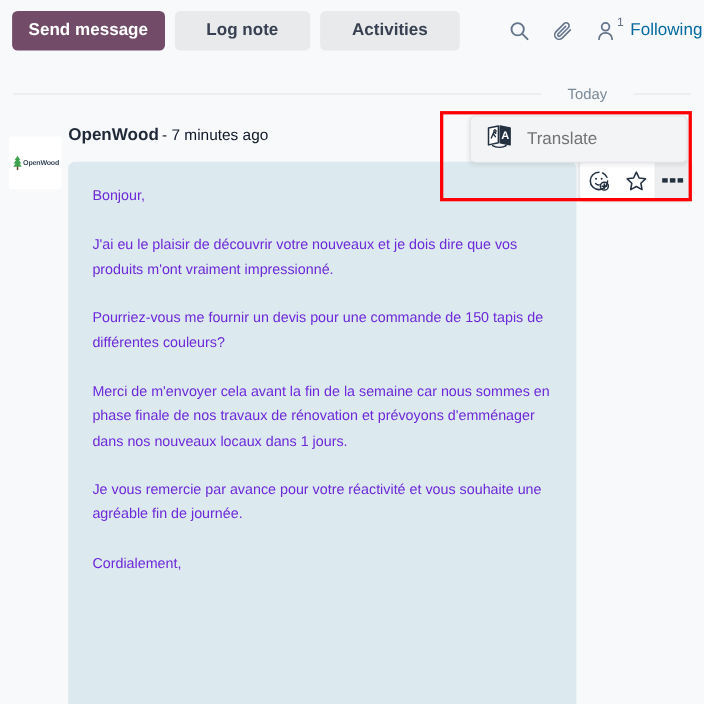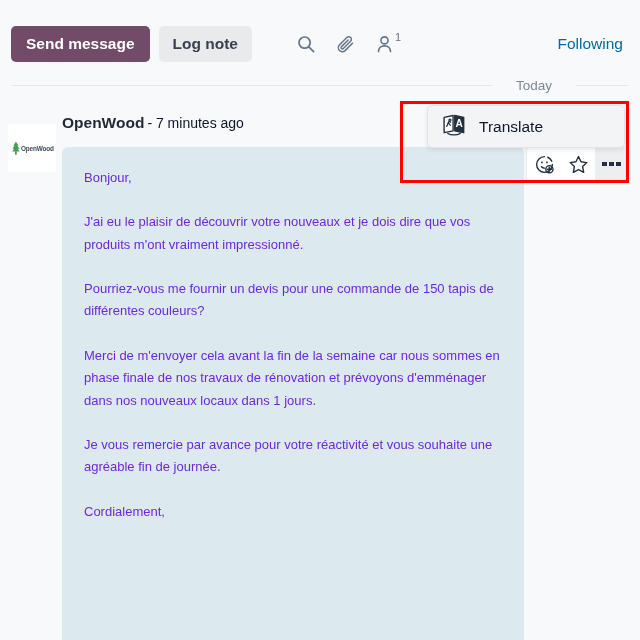--- a/index.html
+++ b/index.html
@@ -16,39 +16,39 @@
   #app {
     position: relative;
     width: 640px;
     height: 640px;
     background: #F7F9FA;
   }
 
   
   .composer-toolbar {
     position: absolute;
-    top: 16px; left: 0;
+    top: 0; left: 0;
     width: 640px;
     height: 56px;
     display: flex;
     align-items: center;
     padding: 0 11px;
     background: #F7F9FA;
   }
 
   .btn {
     font-family: "Liberation Sans", sans-serif;
     font-size: 15.5px;
     font-weight: 700;
     border: none;
     border-radius: 5px;
     cursor: pointer;
     white-space: nowrap;
     line-height: 1;
-    padding: 10px 14px;
+    padding: 10px 29px;
   }
   .btn-primary {
     background: #714B67;
     color: #FFFFFF;
     padding: 10px 15px;
   }
   .btn-secondary {
     background: #E9EAEC;
     color: #374151;
     margin-left: 9px;
@@ -227,21 +227,21 @@
     box-shadow: 0 2px 5px rgba(0,0,0,0.09);
     display: flex;
     align-items: center;
     padding: 0 14px;
     gap: 13px;
     cursor: pointer;
     z-index: 7;
   }
   .translate-label {
     font-size: 15.5px;
-    color: #0f172a;
+    color: #737373;
   }
 
   
   .highlight-box {
     position: absolute;
     top: 101px; left: 400px;
     width: 229px;
     height: 82px;
     border: 3px solid #FF0000;
     pointer-events: none;
@@ -249,20 +249,21 @@
   }
 </style>
 </head>
 <body>
 
 <div id="app">
 
   <div class="composer-toolbar">
     <button class="btn btn-primary">Send message</button>
     <button class="btn btn-secondary">Log note</button>
+    <button class="btn btn-secondary">Activities</button>
 
     <div class="toolbar-icons">
       <button class="icon-btn">
         <svg width="20" height="20" viewBox="0 0 20 20" fill="none" stroke="currentColor" stroke-width="1.7">
           <circle cx="8.6" cy="8.6" r="5.6"></circle>
           <line x1="12.8" y1="12.8" x2="17.6" y2="17.6" stroke-linecap="round"></line>
         </svg>
       </button>
 
       <button class="icon-btn">

